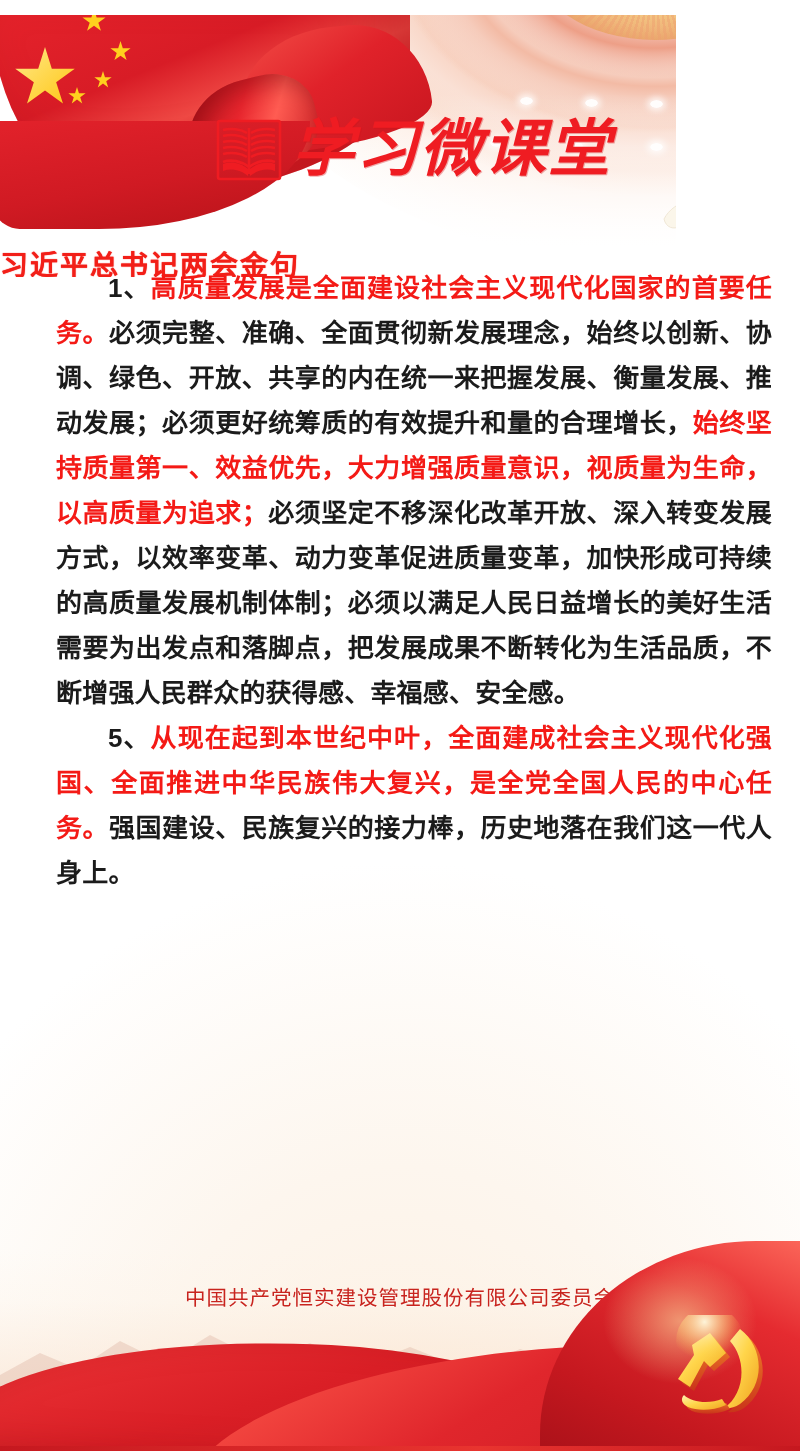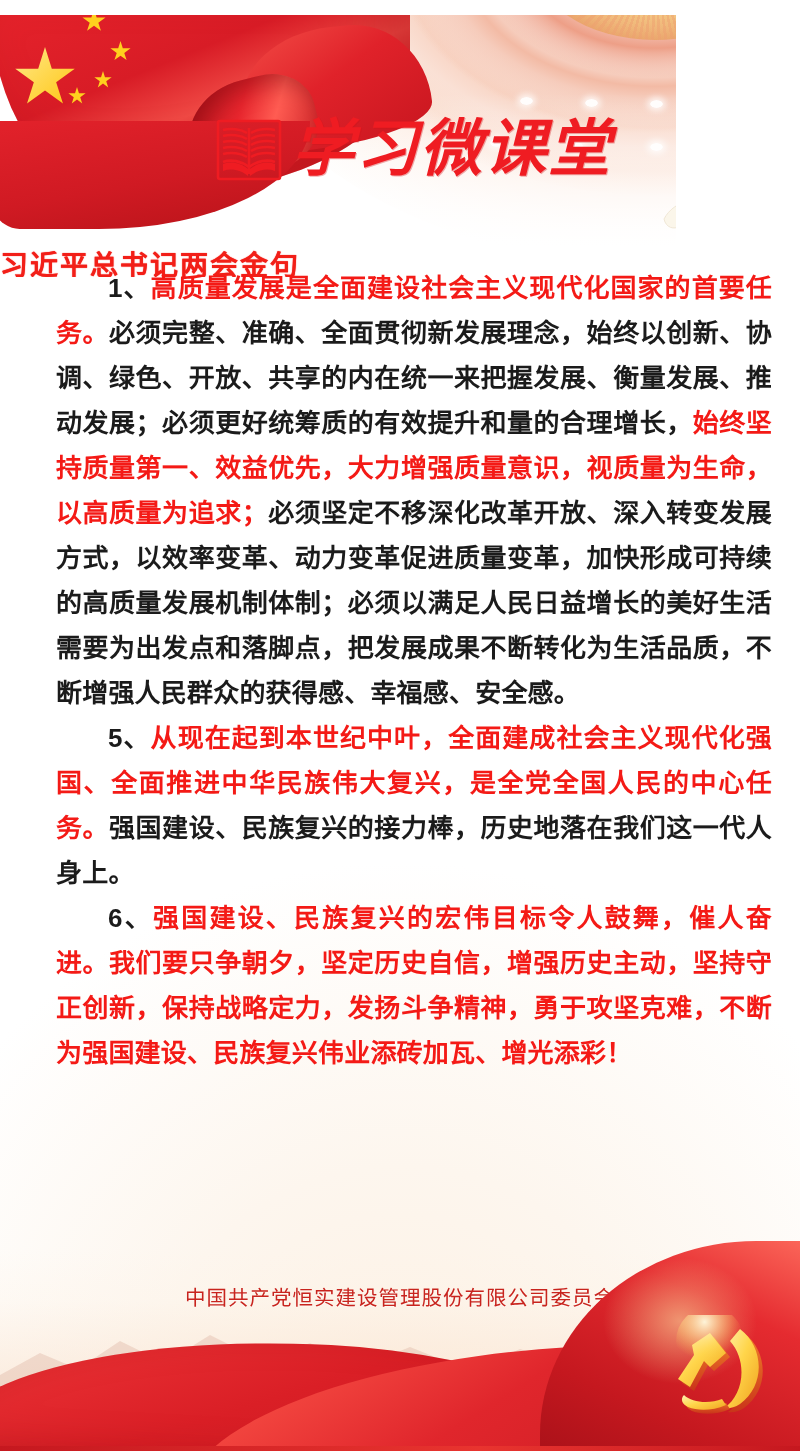--- a/index.html
+++ b/index.html
@@ -261,21 +261,20 @@
       <path d="M34 26 C40 14 50 5 62 2 C56 12 50 22 46 33 Z" fill="#fffdf7" stroke="#eee6d6" stroke-width=".8"></path>
       <path d="M36 28 C43 18 52 10 61 6" stroke="#efe7d6" stroke-width="1" fill="none"></path>
       <circle cx="36" cy="40" r="2" fill="#c08a5a"></circle>
       <circle cx="46" cy="48" r="1.8" fill="#c94a3a"></circle>
     </svg>
   </div>
 
   <div id="content">
       <p><span>1、</span><span class="hl">高质量发展是全面建设社会主义现代化国家的首要任务。</span><span class="">必须完整、准确、全面贯彻新发展理念，始终以创新、协调、绿色、开放、共享的内在统一来把握发展、衡量发展、推动发展；必须更好统筹质的有效提升和量的合理增长，</span><span class="hl">始终坚持质量第一、效益优先，大力增强质量意识，视质量为生命，以高质量为追求；</span><span class="">必须坚定不移深化改革开放、深入转变发展方式，以效率变革、动力变革促进质量变革，加快形成可持续的高质量发展机制体制；必须以满足人民日益增长的美好生活需要为出发点和落脚点，把发展成果不断转化为生活品质，不断增强人民群众的获得感、幸福感、安全感。</span></p>
       <p><span>5、</span><span class="hl">从现在起到本世纪中叶，全面建成社会主义现代化强国、全面推进中华民族伟大复兴，是全党全国人民的中心任务。</span><span class="">强国建设、民族复兴的接力棒，历史地落在我们这一代人身上。</span></p>
-      <p><span>6、</span><span class="hl">强国建设、民族复兴的宏伟目标令人鼓舞，催人奋进。我们要只争朝夕，坚定历史自信，增强历史主动，坚持守正创新，保持战略定力，发扬斗争精神，勇于攻坚克难，不断为强国建设、民族复兴伟业添砖加瓦、增光添彩！</span></p>
     </div>
 
   <div id="footer">
     <div class="mountains">
       <div class="ridge" style="left:0;opacity:.42;">
         <svg width="800" height="150" viewBox="0 0 800 150">
           <path d="M0 150 L0 74 L40 52 L78 68 L120 40 L165 62 L210 34 L262 60 L310 42 L360 66 L410 46 L470 70 L520 48 L575 66 L630 44 L690 64 L740 50 L800 70 L800 150 Z" fill="#e0b9a8"></path>
         </svg>
       </div>
       <div class="ridge" style="left:0;opacity:.5;">

